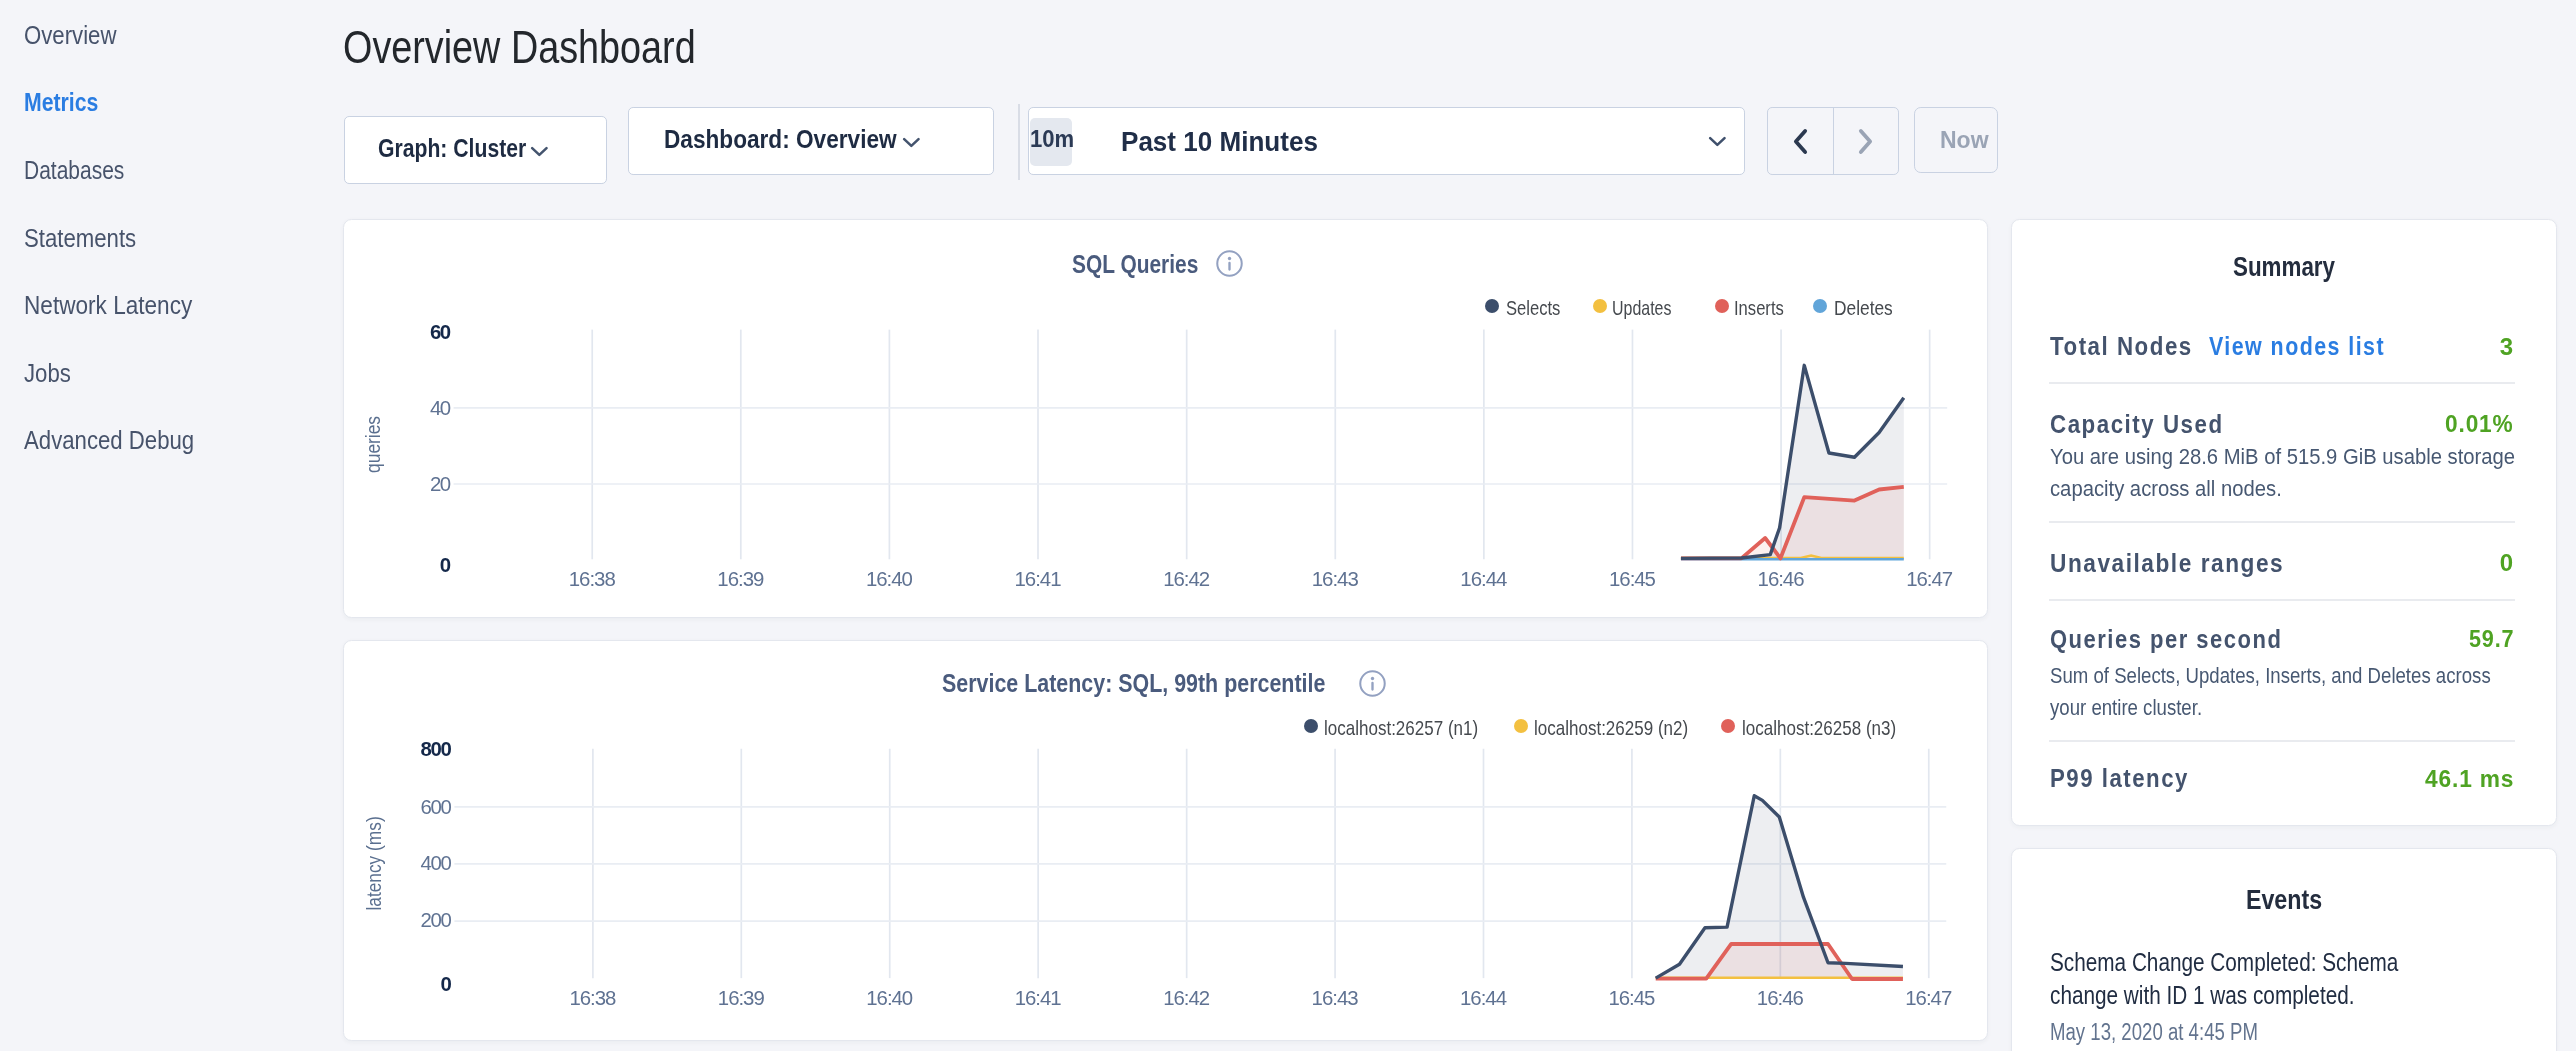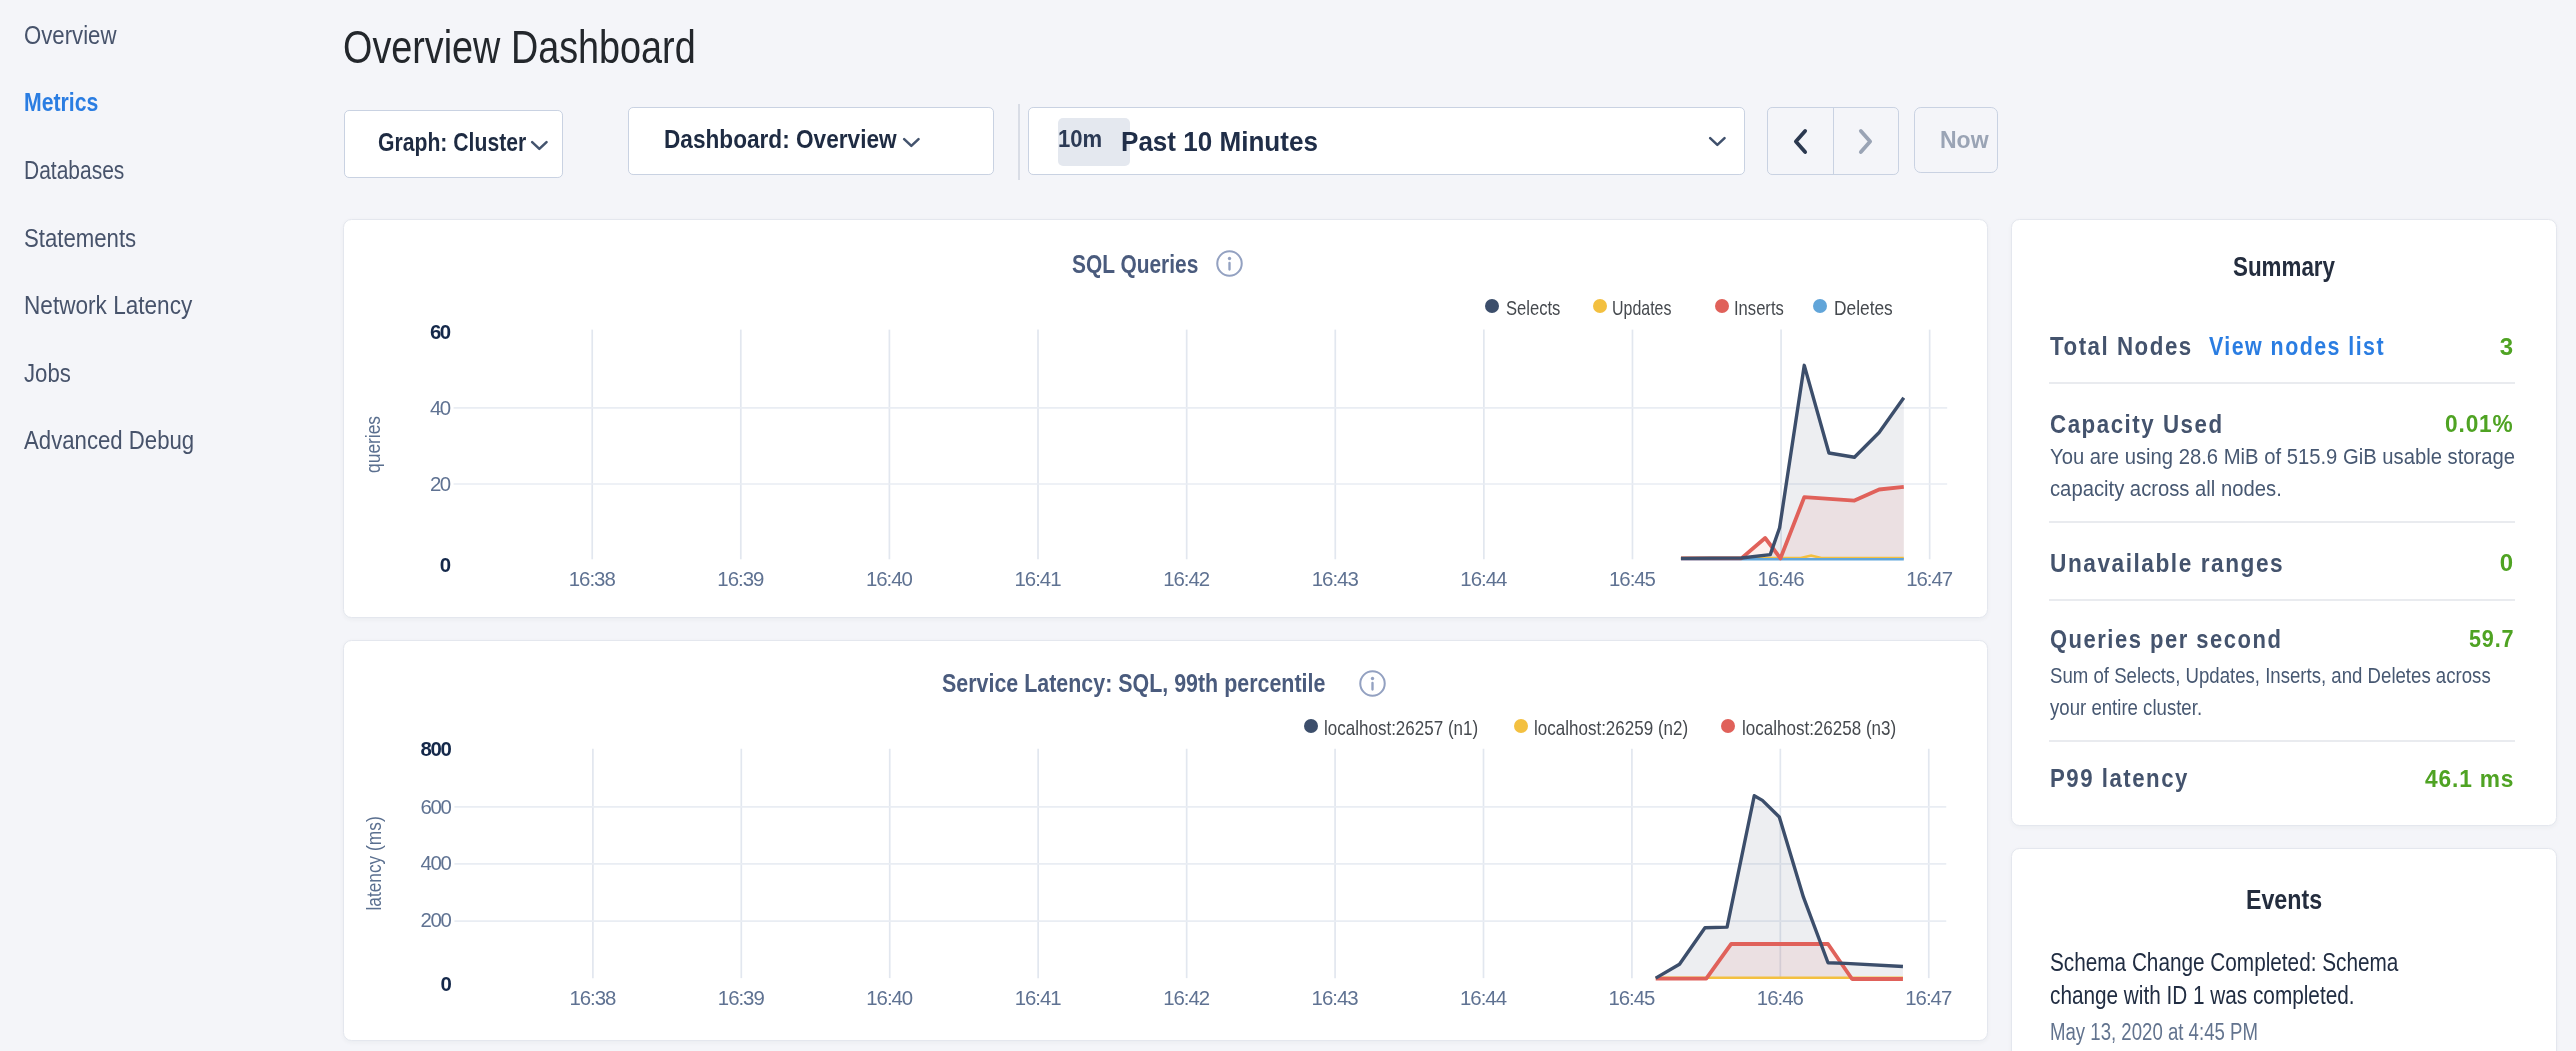--- a/index.html
+++ b/index.html
@@ -22,36 +22,36 @@
 <div class="nav" style="left:24px; top:21px; transform:scaleX(0.87);">Overview</div>
 <div class="nav" style="left:24px; top:88px; color:#2a7de2; font-weight:bold; transform:scaleX(0.833);">Metrics</div>
 <div class="nav" style="left:24px; top:156px; transform:scaleX(0.823);">Databases</div>
 <div class="nav" style="left:24px; top:224px; transform:scaleX(0.87);">Statements</div>
 <div class="nav" style="left:24px; top:291px; transform:scaleX(0.886);">Network Latency</div>
 <div class="nav" style="left:24px; top:359px; transform:scaleX(0.87);">Jobs</div>
 <div class="nav" style="left:24px; top:426px; transform:scaleX(0.87);">Advanced Debug</div>
 
 <div class="abs" style="left:343px; top:20px; font-size:46px; color:#23272c; transform:scaleX(0.821);">Overview Dashboard</div>
 
-<div class="abs" style="left:344px; top:110px; width:219px; height:68px; background:#fff; border:1.7px solid #c9d2e2; border-radius:5.1px;">
+<div class="abs" style="left:344px; top:116px; width:263px; height:68px; background:#fff; border:1.7px solid #c9d2e2; border-radius:5.1px;">
   <span class="abs" style="left:33px; top:17.3px; font-size:25px; font-weight:bold; color:#1e2b42; transform:scaleX(0.847);">Graph: Cluster</span>
   <svg class="abs" style="left:185px; top:29px;" width="18.7" height="11" viewBox="0 0 22 13">
       <path d="M2.5 2.5 L11 10.5 L19.5 2.5" fill="none" stroke="#44546e" stroke-width="3" stroke-linecap="round" stroke-linejoin="round"></path>
     </svg>
 </div>
 <div class="abs" style="left:628px; top:107px; width:366px; height:68px; background:#fff; border:1.7px solid #c9d2e2; border-radius:5.1px;">
   <span class="abs" style="left:35px; top:17.3px; font-size:25px; font-weight:bold; color:#1e2b42; transform:scaleX(0.905);">Dashboard: Overview</span>
   <svg class="abs" style="left:273px; top:29px;" width="18.7" height="11" viewBox="0 0 22 13">
       <path d="M2.5 2.5 L11 10.5 L19.5 2.5" fill="none" stroke="#44546e" stroke-width="3" stroke-linecap="round" stroke-linejoin="round"></path>
     </svg>
 </div>
 <div class="abs" style="left:1018px; top:104px; width:1.7px; height:76px; background:#d9dde6;"></div>
 
 <div class="abs" style="left:1028px; top:107px; width:717px; height:68px; background:#fff; border:1.7px solid #c9d2e2; border-radius:5.1px;">
-  <div class="abs" style="left:29px; top:10.2px; width:72px; height:48px; background:#e4e8ef; border-radius:5.1px;text-decoration:underline;">
+  <div class="abs" style="left:1px; top:10.2px; width:42px; height:48px; background:#e4e8ef; border-radius:5.1px;text-decoration:underline;">
     <span class="abs" style="left:0.4px; top:6.8px; font-size:24px; font-weight:bold; color:#2b3a55; transform:scaleX(0.92);">10m</span>
   </div>
   <span class="abs" style="left:92px; top:18.6px; font-size:27px; font-weight:bold; color:#202e48; transform:scaleX(0.965);">Past 10 Minutes</span>
   <svg class="abs" style="left:679px; top:28px;" width="18.7" height="11" viewBox="0 0 22 13">
       <path d="M2.5 2.5 L11 10.5 L19.5 2.5" fill="none" stroke="#3f506c" stroke-width="3" stroke-linecap="round" stroke-linejoin="round"></path>
     </svg>
 </div>
 
 <div class="abs" style="left:1767px; top:107px; width:132px; height:68px; border:1.7px solid #c9d2e2; border-radius:5.1px; display:flex;">
   <div style="flex:1; display:flex; align-items:center; justify-content:center; border-right:1.7px solid #c9d2e2;">

